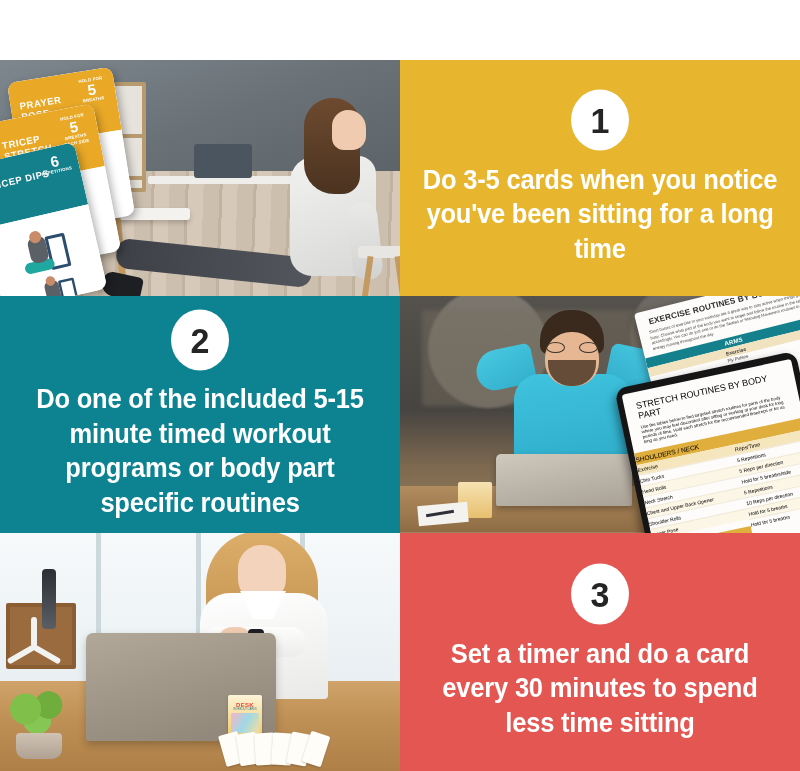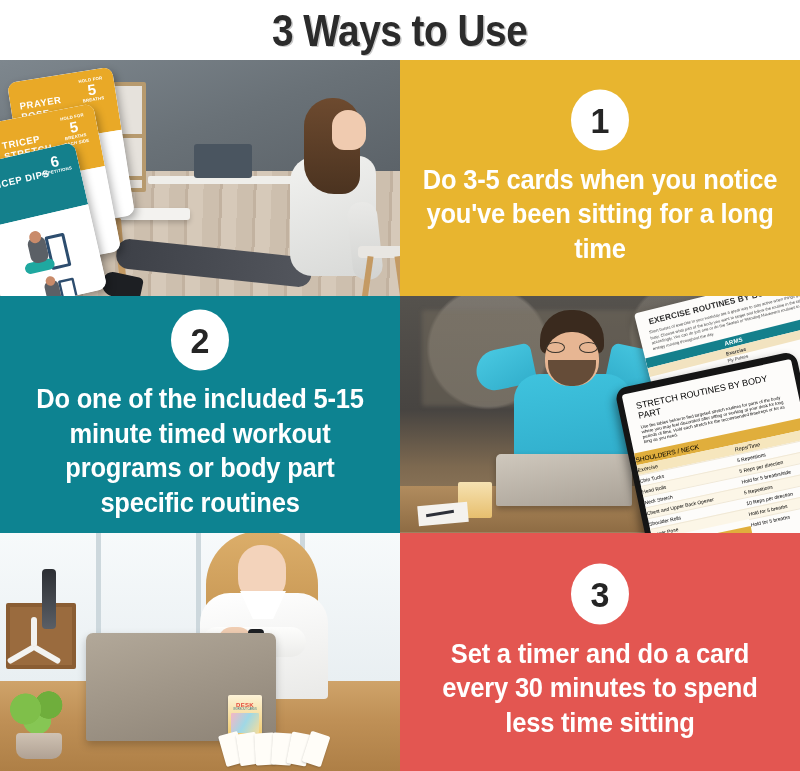--- a/index.html
+++ b/index.html
@@ -278,23 +278,20 @@
       background:linear-gradient(120deg,#f7b7c4,#9fd8e6,#f6dd9a); border-radius:1px; }
   .p3 .spread { position:absolute; left:222px; top:200px; width:110px; height:34px; }
   .p3 .spread i { position:absolute; top:0; width:20px; height:32px;
       background:#fffdf8; border-radius:2px; box-shadow:0 1px 2px rgba(0,0,0,.2); display:block; }
 </style>
 </head>
 <body>
 
 <div class="page">
 
-  <div class="title-bar">
-    <div class="title">3 Ways to Use</div>
-  </div>
 
   <div class="grid">
 
     <div class="cell">
       <div class="photo p1">
         <div class="wall"></div>
         <div class="floor"></div>
 
         <div class="shelf">
           <div class="bar b1"></div>

